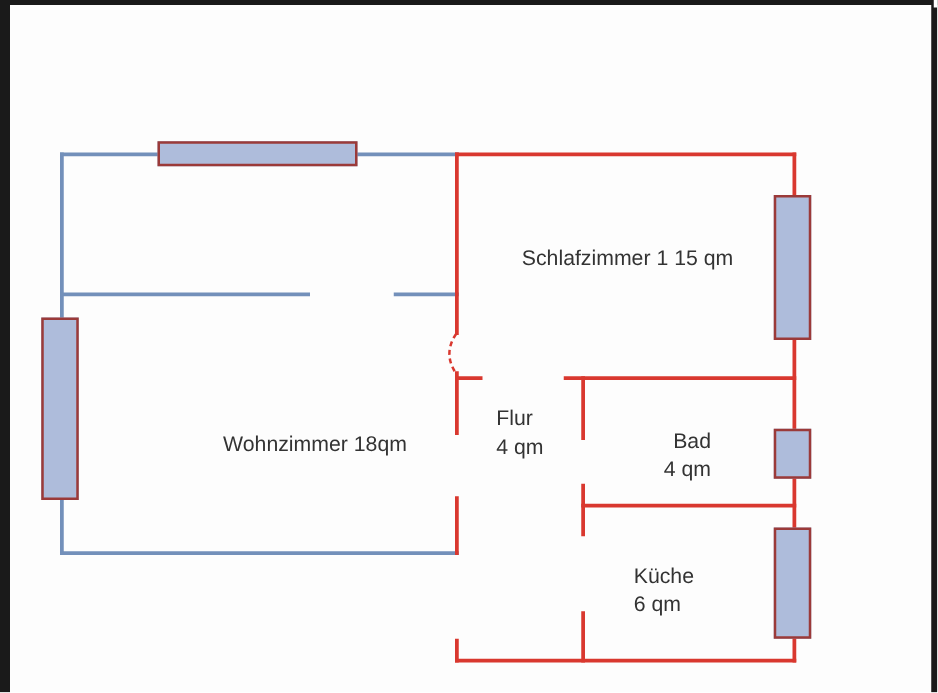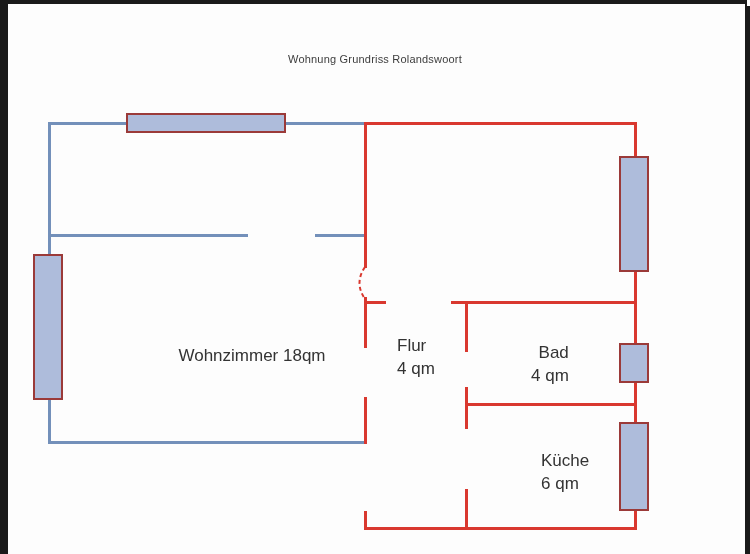--- a/index.html
+++ b/index.html
@@ -42,21 +42,20 @@
 </head>
 <body>
 
 <div id="screen" style="--wall-blue: #7390ba; --wall-red: #d9382f; --window-fill: #aebcdb; --window-border: #9b3a39; --text-color: #333333; --frame-black: #1a1a1a;">
 
   <div class="bar" id="bar-left"></div>
   <div class="bar" id="bar-top"></div>
   <div class="bar" id="bar-right"></div>
   <div id="bar-right-notch"></div>
 
-  <div id="plan-title">Wohnung Grundriss Rolandswoort</div>
 
   <div class="wall blue" style="left:48px;top:122px;width:319px;height:3px;"></div>
   <div class="wall blue" style="left:48px;top:122px;width:3px;height:322px;"></div>
   <div class="wall blue" style="left:48px;top:234px;width:200px;height:3px;"></div>
   <div class="wall blue" style="left:315px;top:234px;width:52px;height:3px;"></div>
   <div class="wall blue" style="left:48px;top:441px;width:319px;height:3px;"></div>
 
   <div class="wall red" style="left:364px;top:122px;width:273px;height:3px;"></div>
   <div class="wall red" style="left:634px;top:122px;width:3px;height:408px;"></div>
 
@@ -77,30 +76,31 @@
 
   <div class="wall red" style="left:465px;top:403px;width:172px;height:3px;"></div>
   <div class="wall red" style="left:364px;top:527px;width:273px;height:3px;"></div>
 
   <div class="window" style="left:126px;top:113px;width:160px;height:20px;"></div>
   <div class="window" style="left:33px;top:254px;width:30px;height:146px;"></div>
   <div class="window" style="left:619px;top:156px;width:30px;height:116px;"></div>
   <div class="window" style="left:619px;top:343px;width:30px;height:40px;"></div>
   <div class="window" style="left:619px;top:422px;width:30px;height:89px;"></div>
 
+  <div class="room-label center" style="left:412px;top:195px;width:180px;">Schlafzimmer 1 15 qm</div>
   <div class="room-label center" style="left:144px;top:344px;width:152px;margin-left:32px;">Wohnzimmer 18qm</div>
 
-  <div class="room-label" style="left:397px;top:334px;">
+  <div class="room-label" style="left:397px;top:323px;">
     <span class="line">Flur</span>
     <span class="line">4 qm</span>
   </div>
 
   <div class="room-label" style="left:531px;top:341px;text-align:right;">
     <span class="line">Bad</span>
     <span class="line">4 qm</span>
   </div>
 
-  <div class="room-label" style="left:541px;top:449px;">
+  <div class="room-label" style="left:507px;top:449px;">
     <span class="line">Küche</span>
     <span class="line">6 qm</span>
   </div>
 
 </div>
 
 </body></html>

